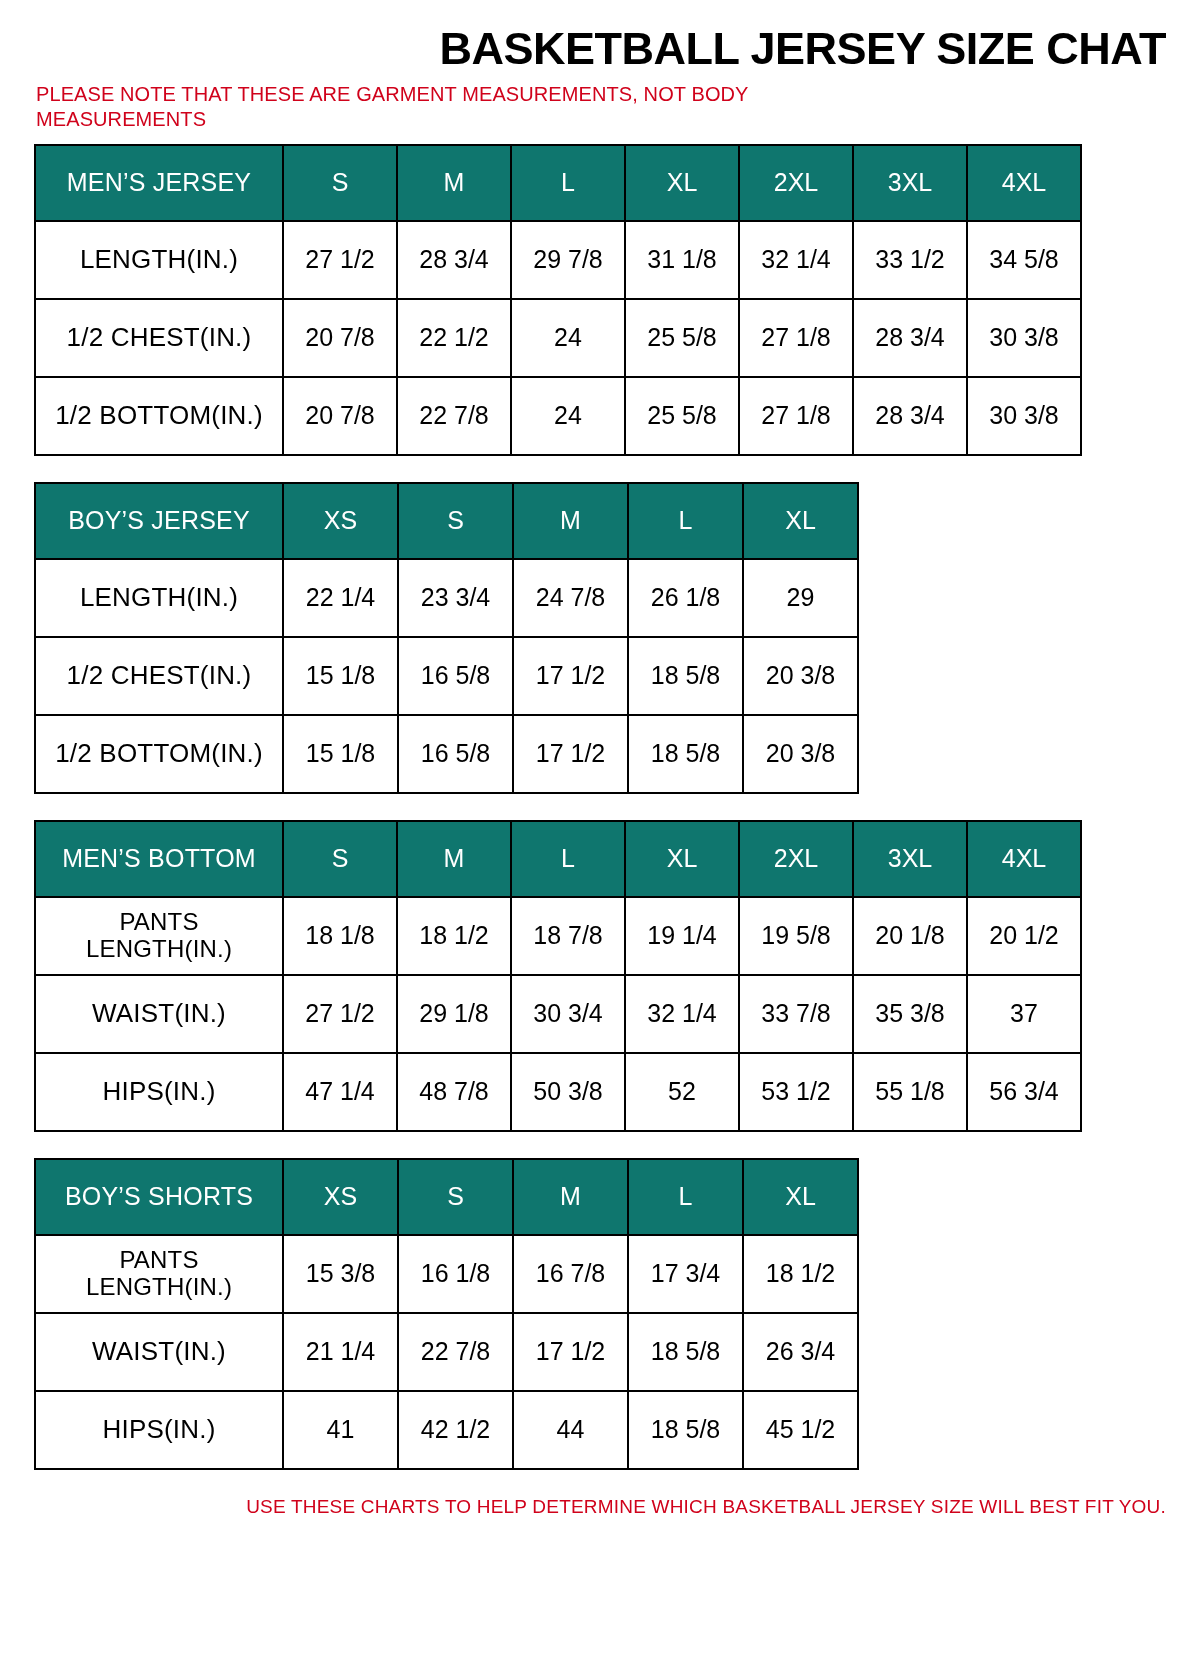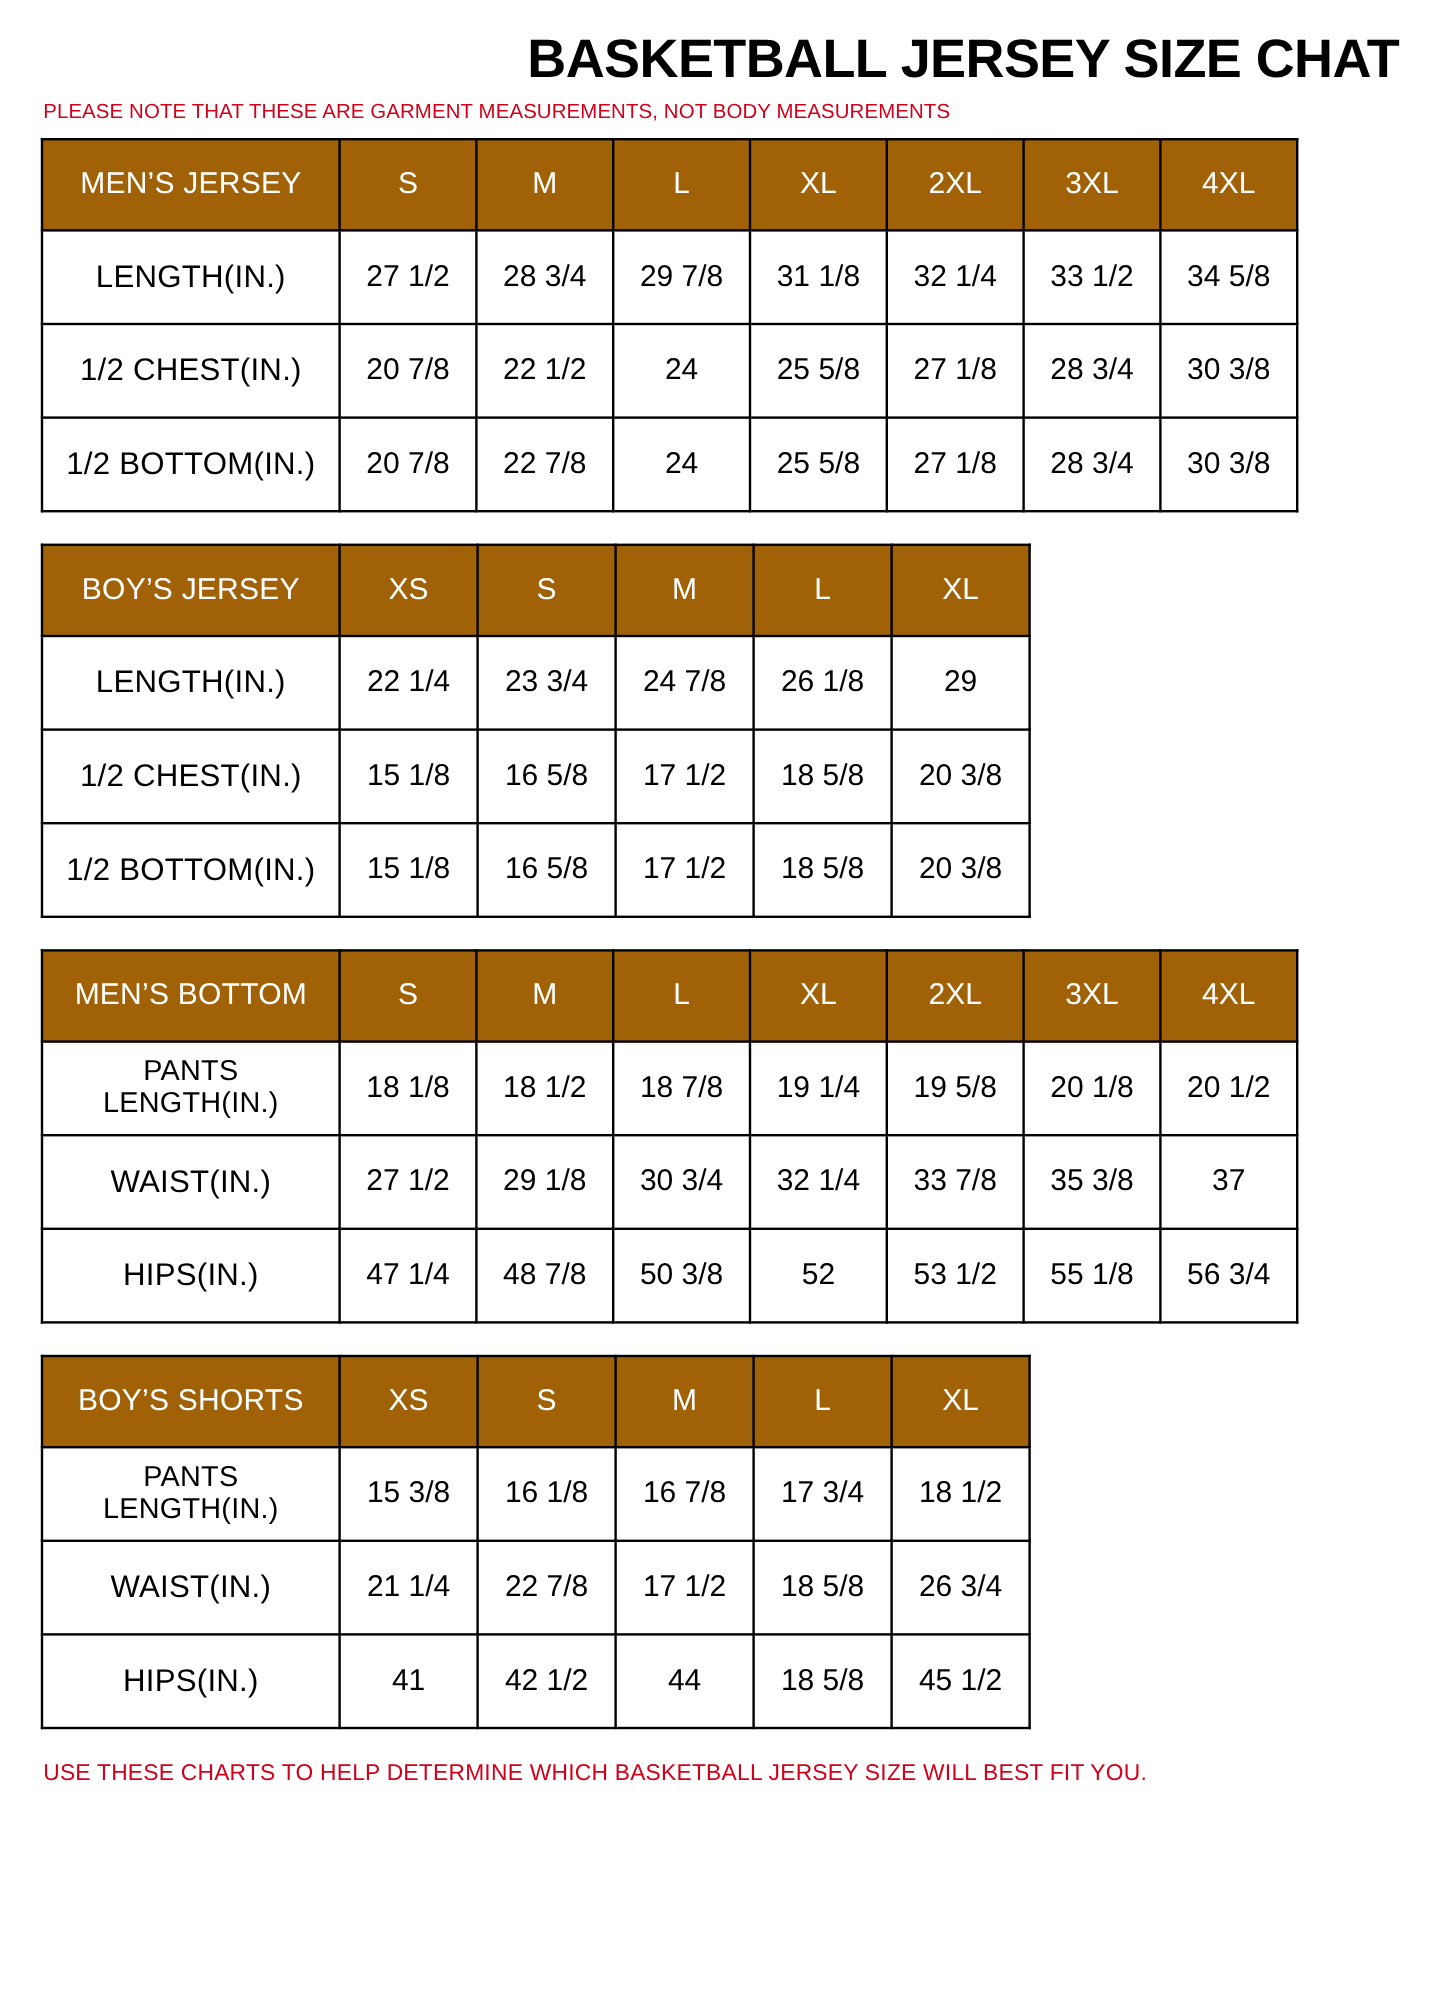--- a/index.html
+++ b/index.html
@@ -25,21 +25,21 @@
     font-size: 45px;
     font-weight: bold;
     letter-spacing: -0.5px;
     line-height: 1.1;
     margin: 6px 0 8px 2px;
     white-space: nowrap;
     text-align: right;
   }
   .note {
     color: #d0021b;
-    font-size: 17px;
+    font-size: 20px;
     line-height: 1.25;
     max-width: 800px;
     margin: 0 0 12px 2px;
     letter-spacing: 0.1px;
   }
   table {
     border-collapse: collapse;
     table-layout: fixed;
     margin-bottom: 26px;
   }
@@ -49,21 +49,21 @@
     border: 2px solid #000000;
     text-align: center;
     vertical-align: middle;
     font-size: 25px;
     font-weight: normal;
     padding: 0;
     height: 78px;
     box-sizing: border-box;
   }
   thead th {
-    background: #a16207;
+    background: #0f766e;
     color: #ffffff;
     height: 76px;
     font-weight: normal;
   }
   thead th.rowlabel {
     font-size: 25px;
     letter-spacing: 0.2px;
   }
   td.rowlabel {
     font-size: 26px;
@@ -75,20 +75,21 @@
   }
   .col-label { width: 248px; }
   .col-size  { width: 114px; }
   .boys .col-size { width: 115px; }
   .footer {
     color: #d0021b;
     font-size: 19px;
     letter-spacing: 0.2px;
     margin-left: 2px;
     margin-top: 2px;
+    text-align: right;
   }
 </style>
 </head>
 <body>
 
 <div class="page">
 
   <div class="title">BASKETBALL JERSEY SIZE CHAT</div>
 
   <div class="note">PLEASE NOTE THAT THESE ARE GARMENT MEASUREMENTS, NOT BODY MEASUREMENTS</div>

